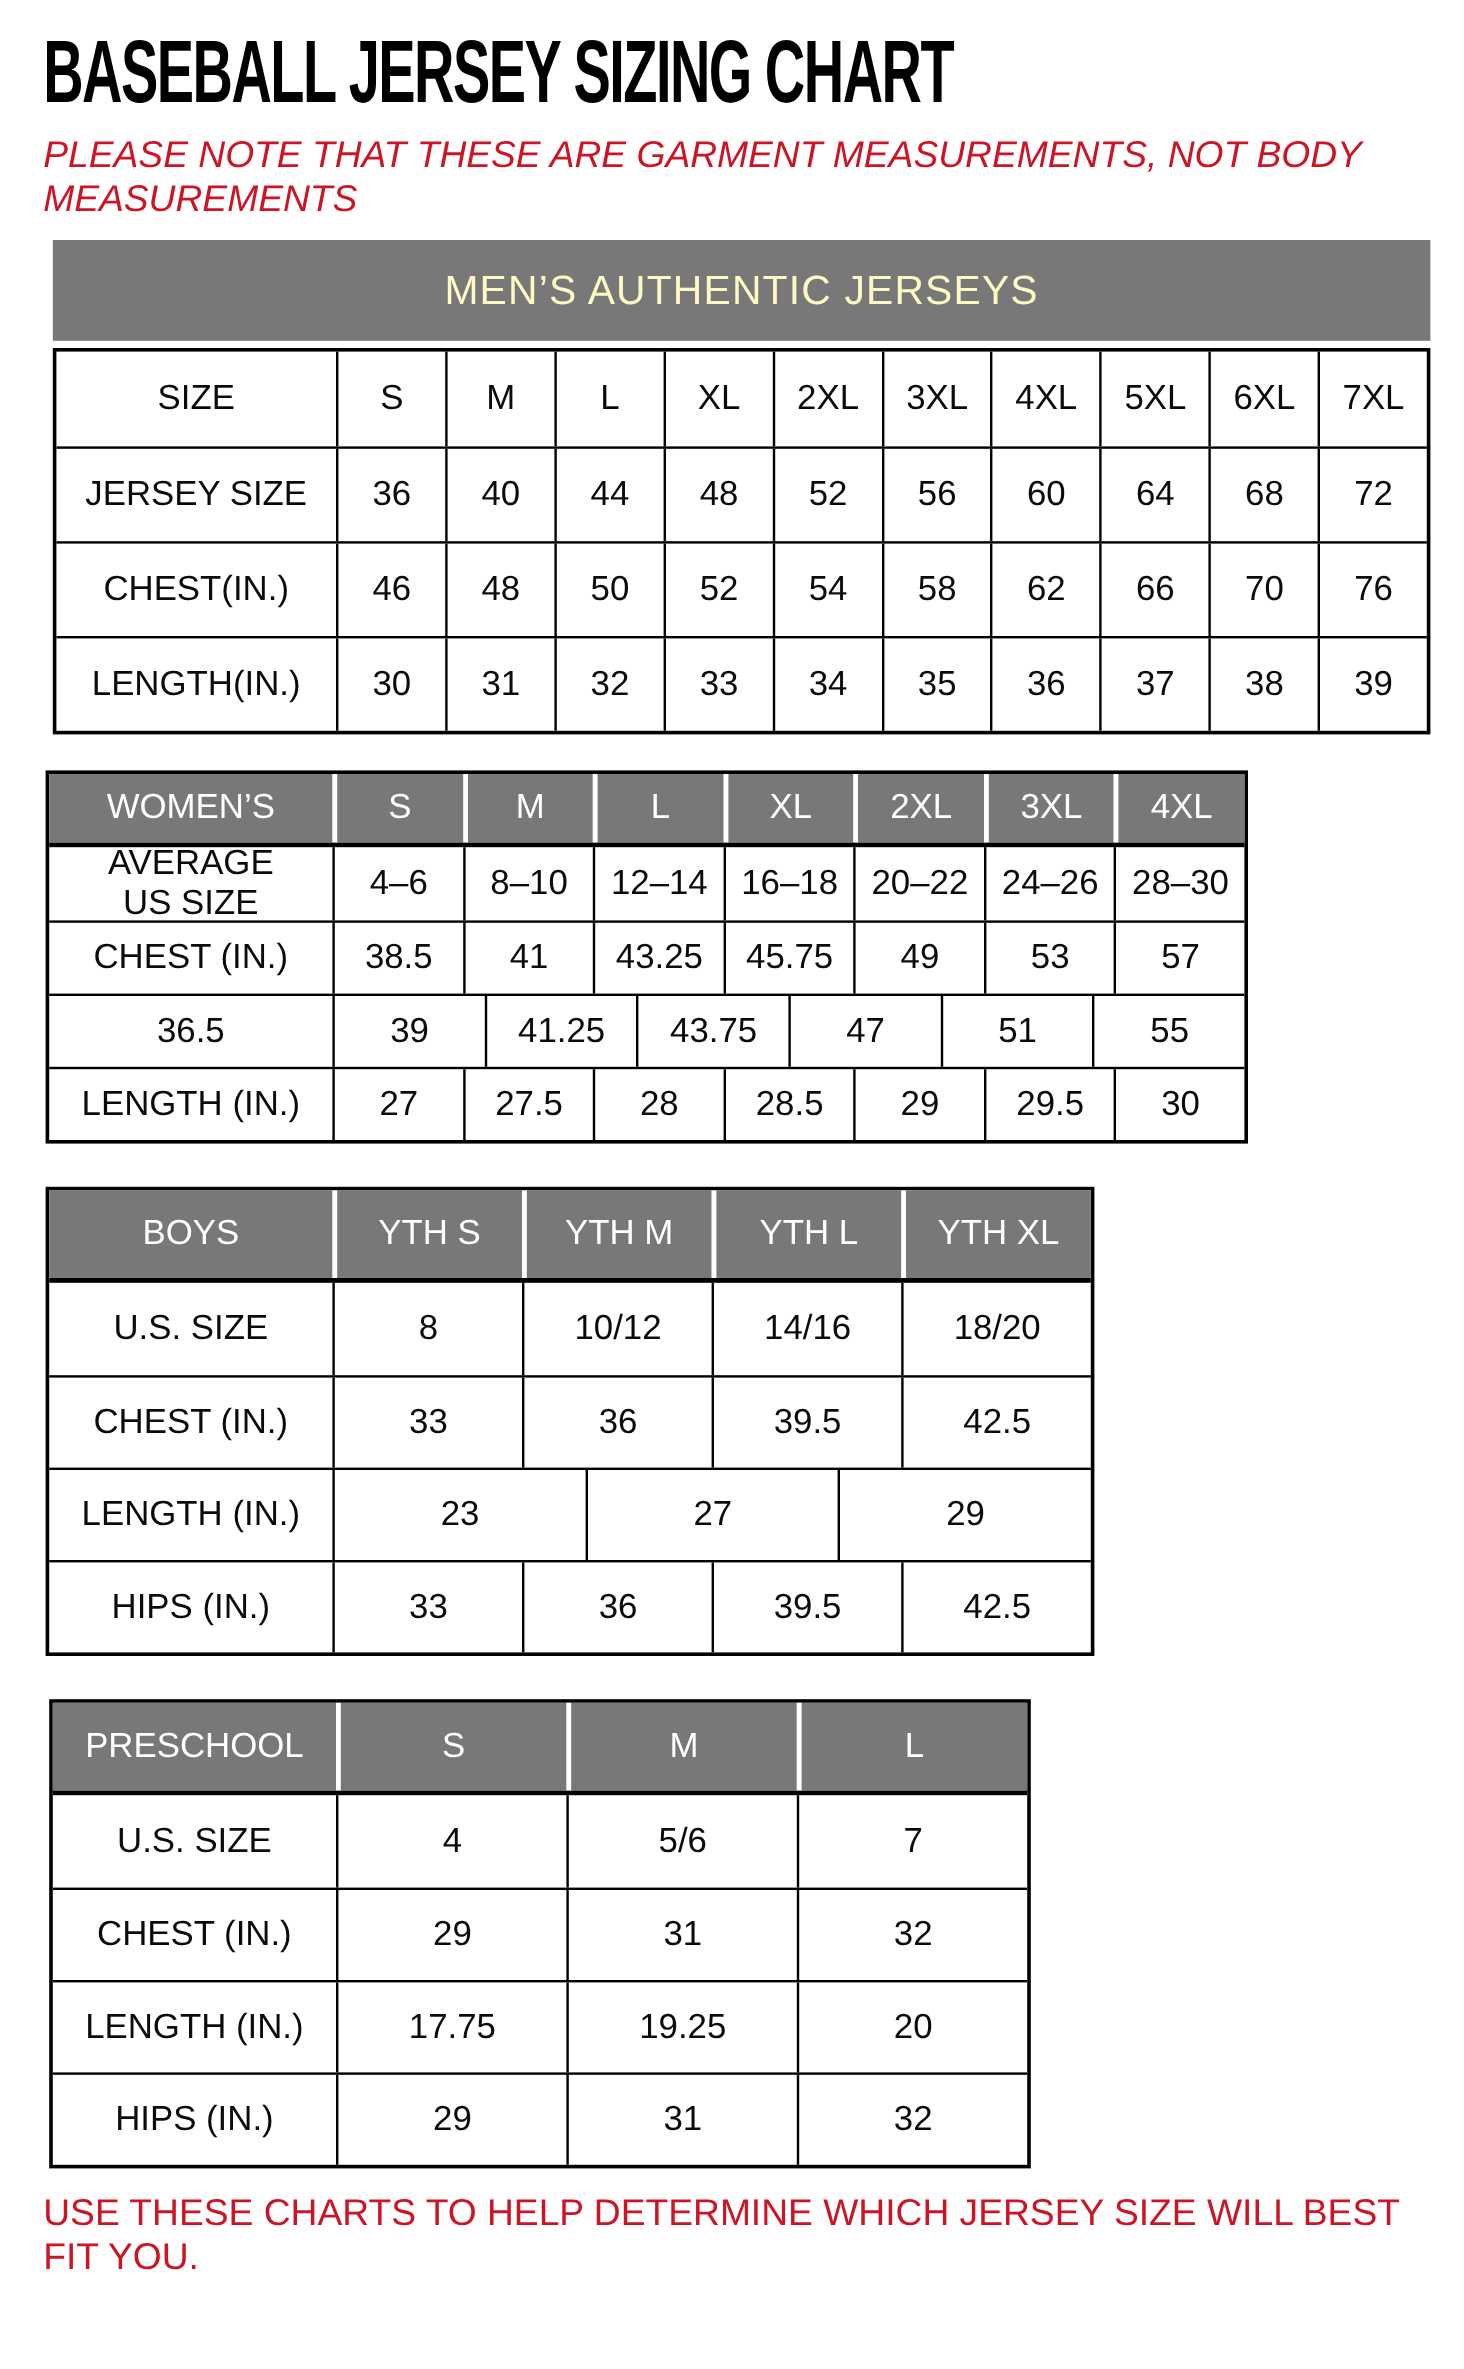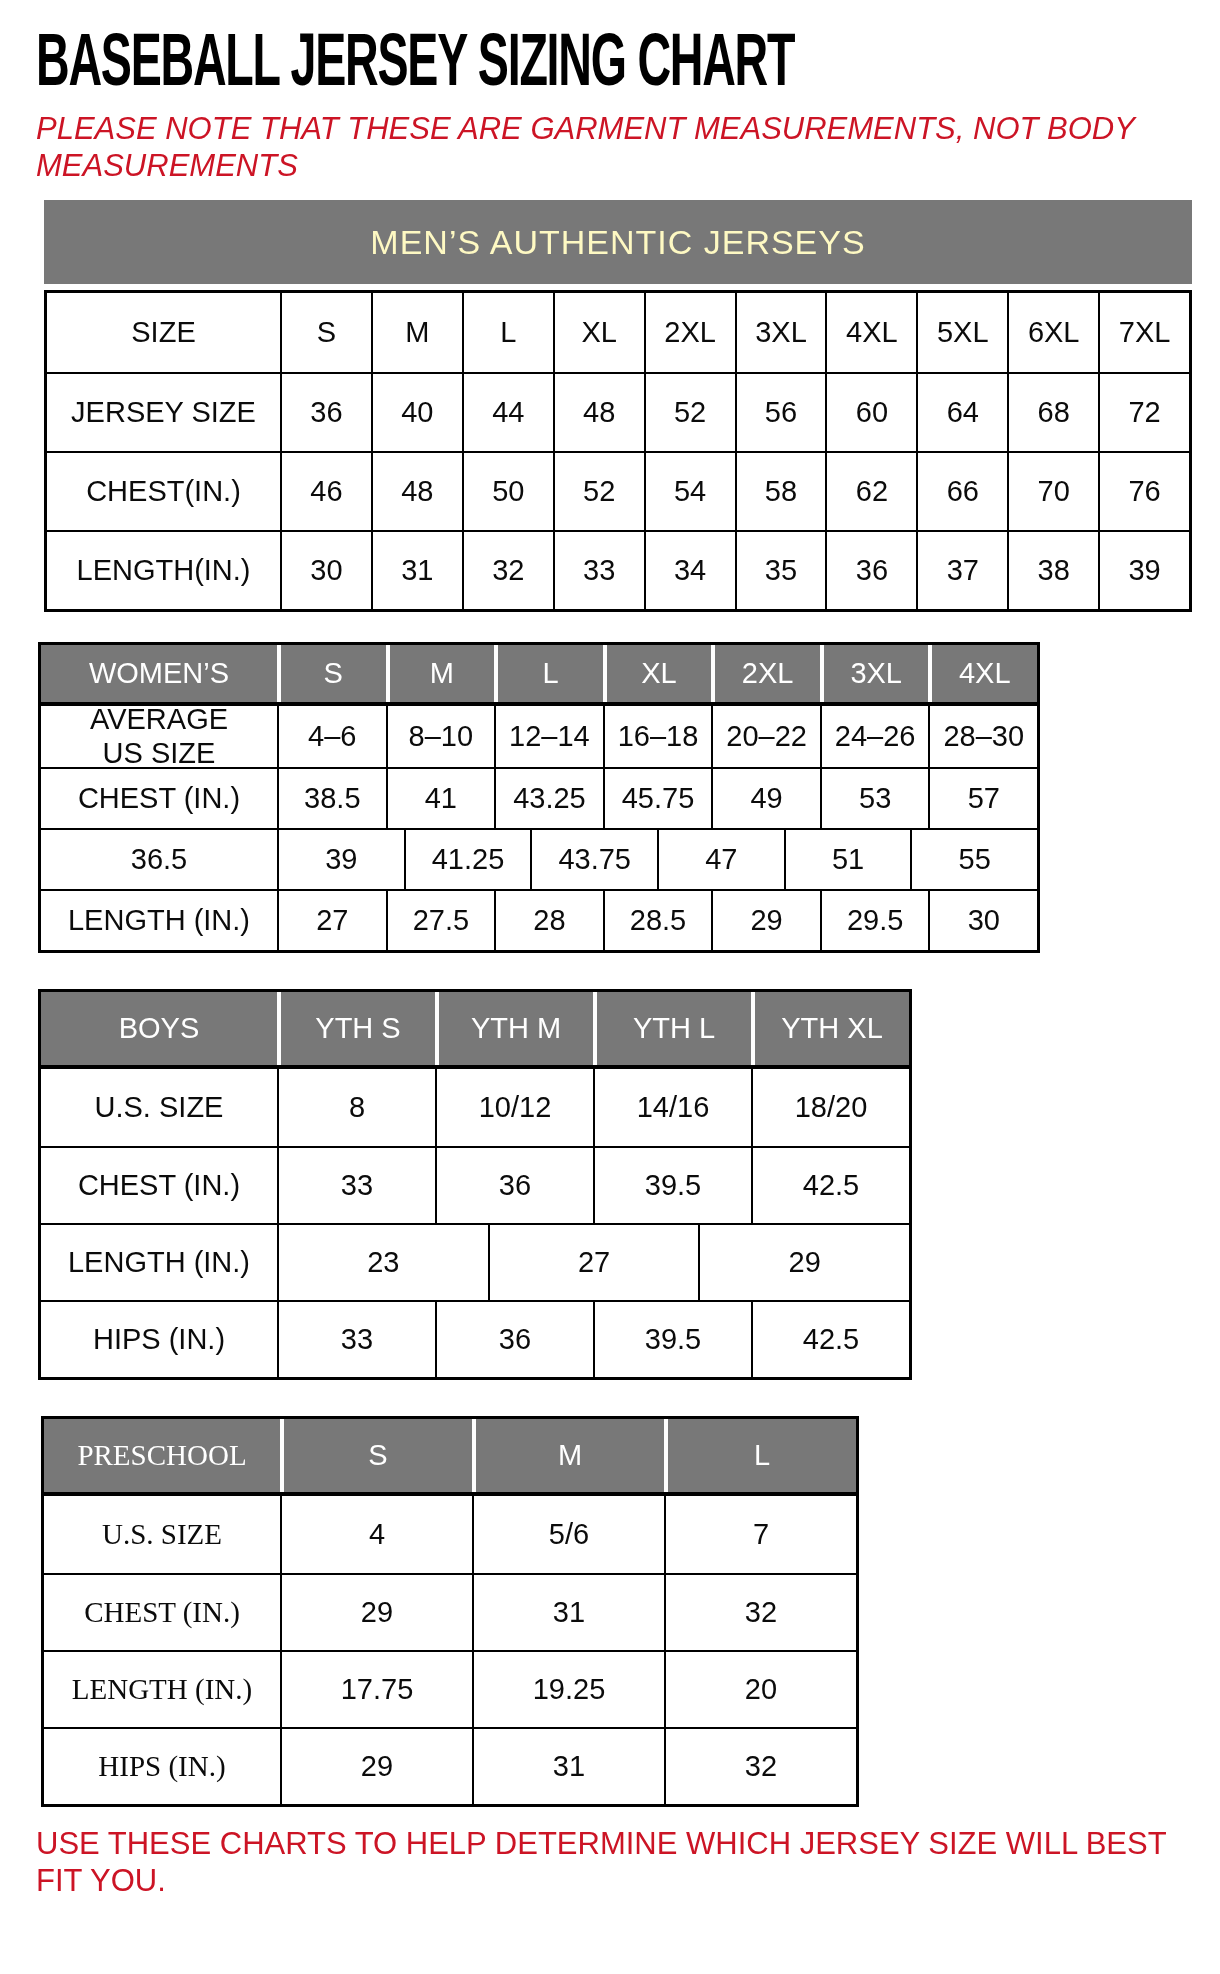--- a/index.html
+++ b/index.html
@@ -78,21 +78,21 @@
   .tw { margin: 30px 0 0 38px; width: 1002px; }
   .tw .trow { height: 61px; }
   .tw .cell:first-child { width: 236px; }
   
   .tb { margin: 36px 0 0 38px; width: 874px; }
   .tb .trow { height: 77px; }
   .tb .cell:first-child { width: 236px; }
   
   .tp { margin: 36px 0 0 41px; width: 818px; }
   .tp .trow { height: 77px; }
-  .tp .cell:first-child { width: 236px; font-family: Liberation Serif, serif; }
+  .tp .cell:first-child { width: 236px; }
 </style>
 </head>
 <body>
 
 <div>
 
   <h1 class="title">BASEBALL JERSEY SIZING CHART</h1>
 
   <p class="note"><span>PLEASE NOTE THAT THESE ARE GARMENT MEASUREMENTS, NOT BODY</span><br><span>MEASUREMENTS</span></p>
 

